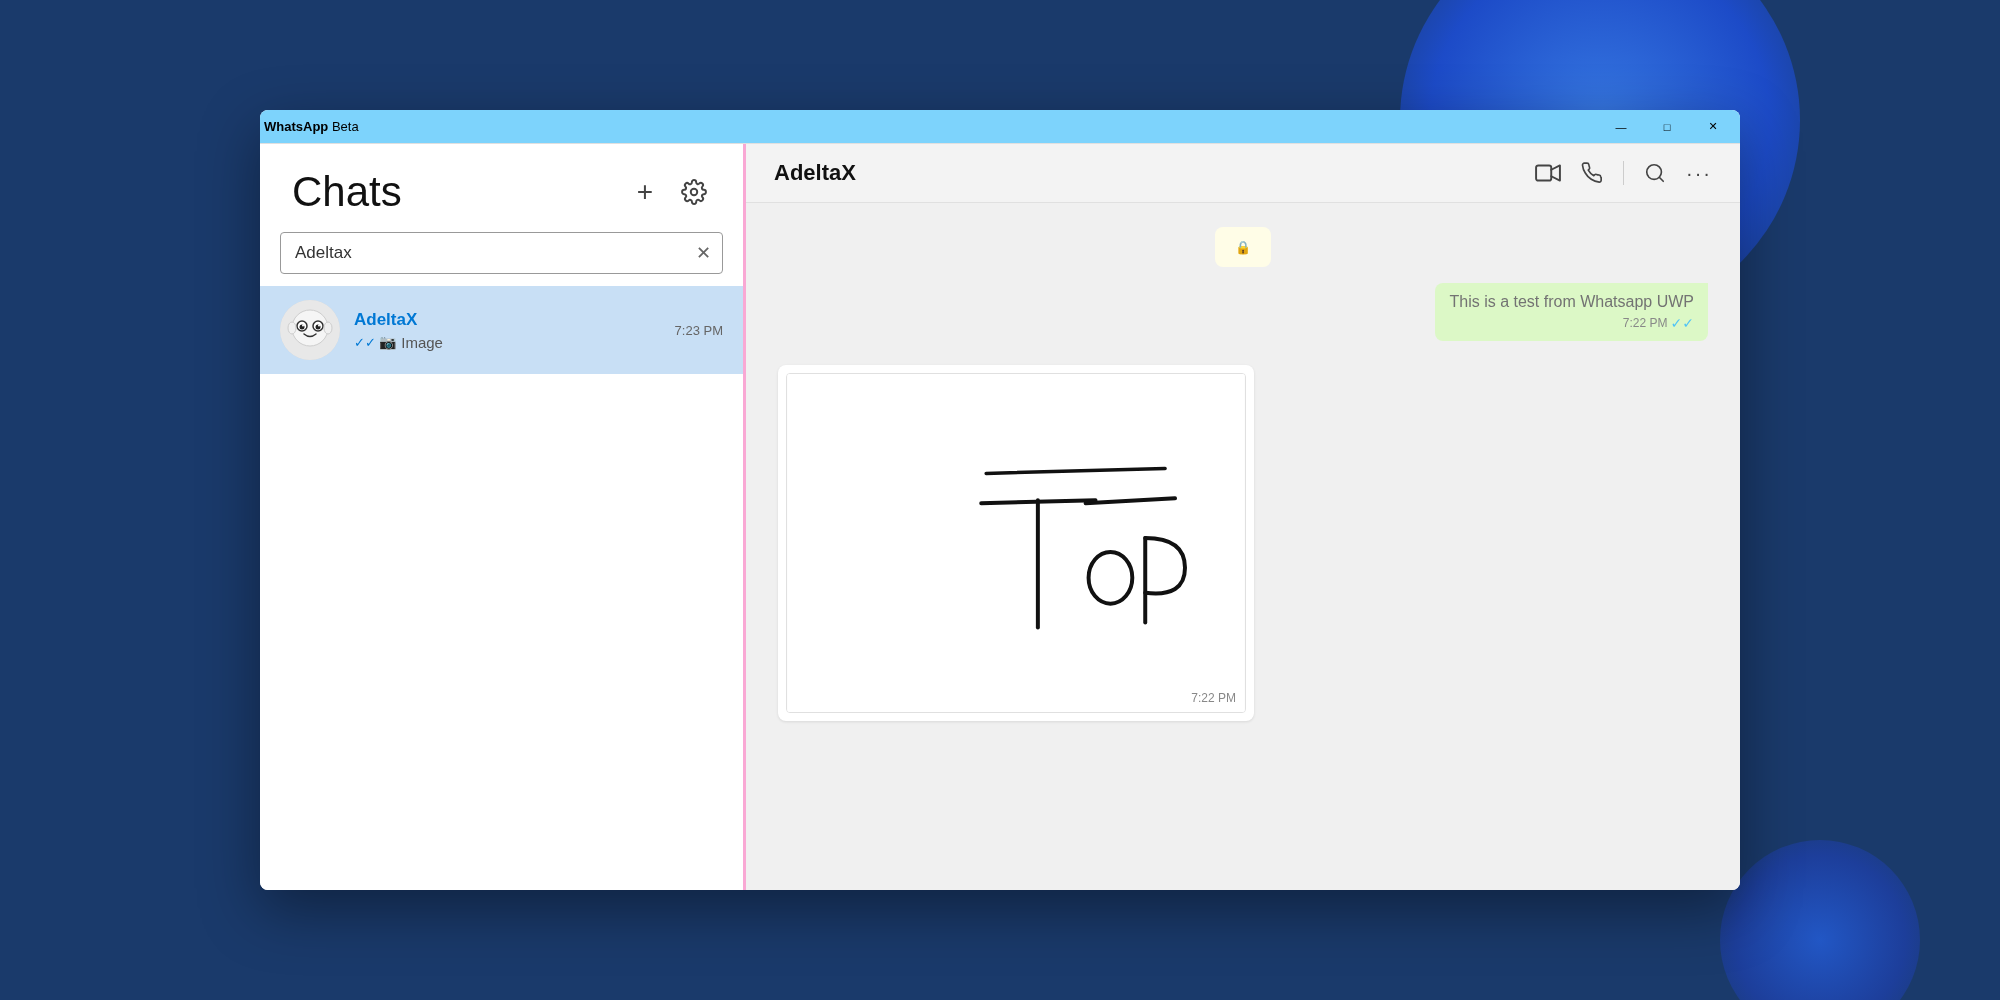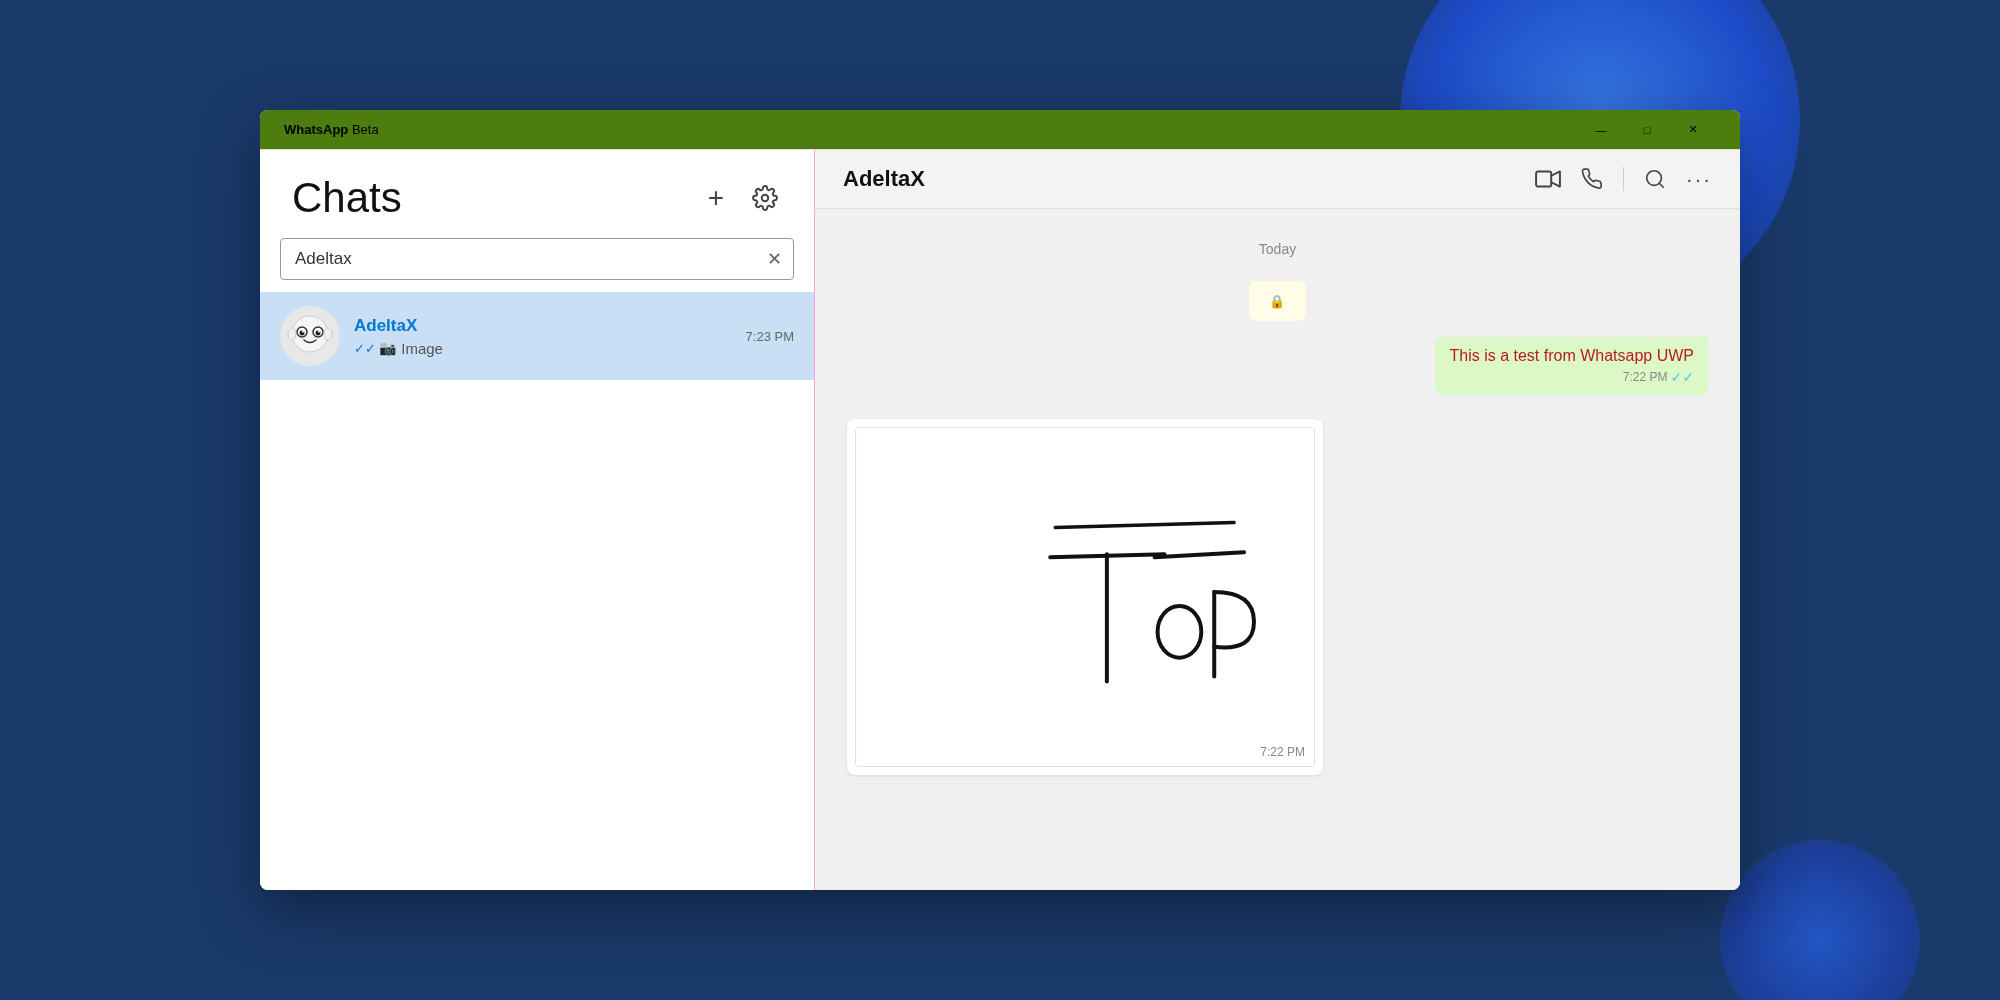--- a/index.html
+++ b/index.html
@@ -45,25 +45,25 @@
       background: #ffffff;
       border-radius: 8px;
       box-shadow: 0 20px 60px rgba(0,0,0,0.4);
       display: flex;
       flex-direction: column;
       overflow: hidden;
     }
 
     
     .title-bar {
-      height: 40px;
-      background: #4d7c0f;
-      display: flex;
-      align-items: center;
-      padding: 0 24px;
+      height: 34px;
+      background: #7dd3fc;
+      display: flex;
+      align-items: center;
+      padding: 0 4px;
       border-bottom: 1px solid #e0e0e0;
       flex-shrink: 0;
     }
     .title-bar-text {
       font-size: 13px;
       color: #000;
       flex: 1;
     }
     .title-bar-text .app-name {
       font-weight: 600;
@@ -90,24 +90,24 @@
 
     
     .content-area {
       flex: 1;
       display: flex;
       overflow: hidden;
     }
 
     
     .sidebar {
-      width: 555px;
+      width: 486px;
       flex-shrink: 0;
       background: #ffffff;
-      border-right: 1px solid #f9a8d4;
+      border-right: 3px solid #f9a8d4;
       display: flex;
       flex-direction: column;
     }
 
     .sidebar-header {
       padding: 24px 32px 16px;
       display: flex;
       align-items: center;
       justify-content: space-between;
     }
@@ -323,21 +323,21 @@
     .bubble-out {
       background: #dcf8c6;
       border-radius: 8px 0 8px 8px;
       padding: 10px 14px;
       max-width: 500px;
       position: relative;
     }
 
     .bubble-text {
       font-size: 16px;
-      color: #b91c1c;
+      color: #737373;
     }
 
     .bubble-time {
       font-size: 12px;
       color: #888;
       text-align: right;
       margin-top: 4px;
       display: flex;
       align-items: center;
       justify-content: flex-end;
@@ -499,21 +499,20 @@
               <line x1="21" y1="21" x2="16.65" y2="16.65"></line>
             </svg>
           </button>
           <button class="header-action-btn" style="font-size:20px; letter-spacing:2px; color:#444;">
             <span>···</span>
           </button>
         </div>
       </div>
 
       <div class="messages-area">
-        <div class="date-divider">Today</div>
 
         <div class="encryption-notice">
           <span class="lock-icon">🔒</span>
         </div>
 
         <div class="message-out">
           <div class="bubble-out">
             <div class="bubble-text">This is a test from Whatsapp UWP</div>
             <div class="bubble-time">
               <span>7:22 PM</span>

